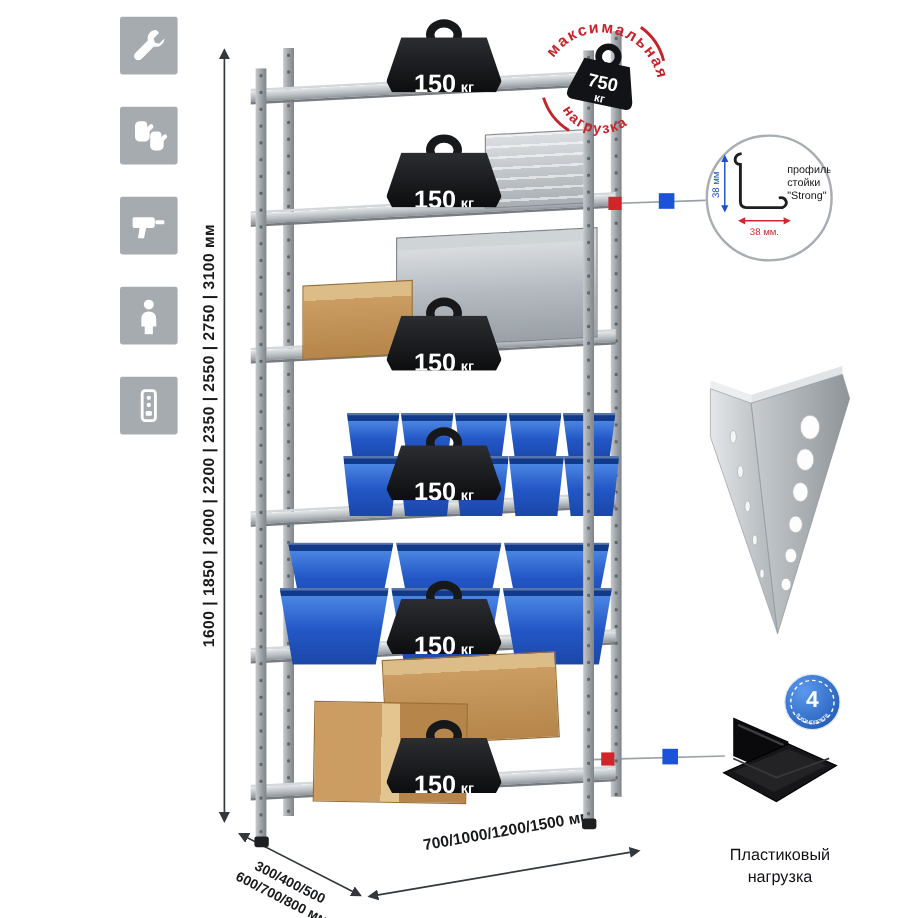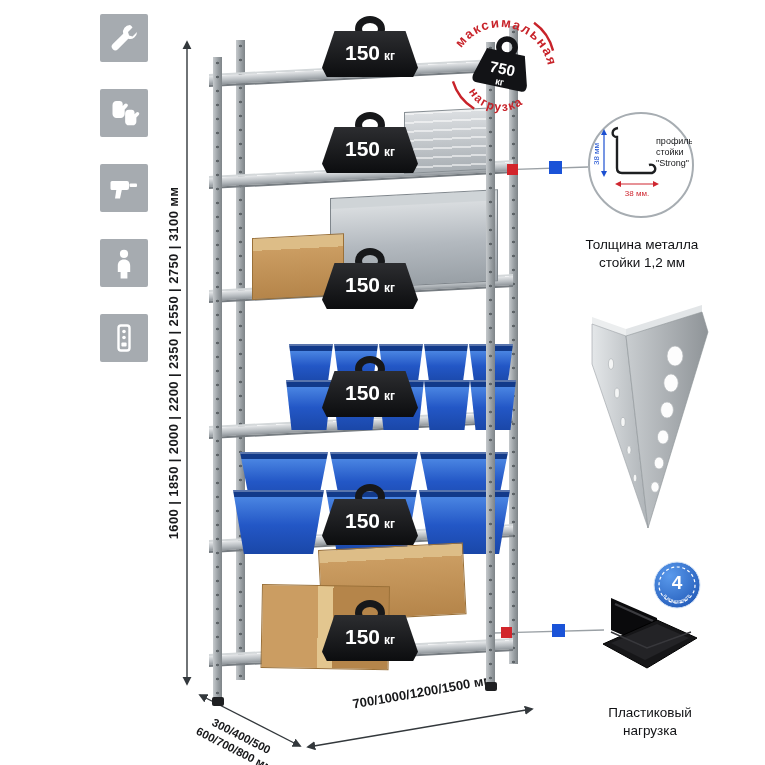--- a/index.html
+++ b/index.html
@@ -15,21 +15,21 @@
   
   .post{position:absolute;width:9px;background-image:radial-gradient(circle 1.4px at 4.5px 6px,#5e6468 1.2px,transparent 1.6px),linear-gradient(90deg,#c6cacd,#9aa0a4 55%,#7e8488);background-size:9px 14px,100% 100%;z-index:2}
   .post.front{z-index:6}
   .footblk{position:absolute;width:12px;height:9px;background:#1e1f21;border-radius:2px;z-index:6}
   .shelf{position:absolute;left:209px;width:304px;height:11px;background:linear-gradient(180deg,#e6e8ea,#b9bec2 55%,#8f959a);border-bottom:2px solid #767c81;box-shadow:0 -2px 0 #d4d8da;transform:skewY(-3deg);transform-origin:0 0;z-index:3}
   .item{position:absolute;transform:skewY(-3deg);transform-origin:0 0;z-index:4}
   .bin{position:absolute;z-index:4;clip-path:polygon(0 0,100% 0,88% 100%,12% 100%);background:linear-gradient(180deg,#123a8a 0 7px,#4a85e2 7px,#2357c6 55%,#1a47a8);box-shadow:inset 0 2px 0 rgba(255,255,255,.3)}
   .cardboard{background:linear-gradient(180deg,#ddbd87 0 12px,#cb9d62 12px,#b5854a);border:1px solid #9a7038}
   .weight{position:absolute;width:96px;height:62px;z-index:7;text-align:center}
   .weight .handle{position:absolute;left:33px;top:0;width:30px;height:26px;border:7px solid #17181a;border-radius:50%}
-  .weight .wbody{position:absolute;left:0;top:15px;width:96px;height:46px;background:linear-gradient(180deg,#2c2d30,#0c0d0f);clip-path:polygon(13% 0,87% 0,100% 80%,95% 100%,5% 100%,0 80%);display:flex;align-items:baseline;justify-content:center;gap:4px;color:#fff;padding-top:11px}
+  .weight .wbody{position:absolute;left:0;top:15px;width:96px;height:46px;background:linear-gradient(180deg,#2c2d30,#0c0d0f);clip-path:polygon(13% 0,87% 0,100% 80%,95% 100%,5% 100%,0 80%);display:flex;align-items:baseline;justify-content:center;gap:4px;color:#fff;padding-top:29px}
   .weight .val{font-size:21px;font-weight:700;line-height:1}
   .weight .unit{font-size:12px;font-weight:700}
 
   
   #stamp{position:absolute;left:443px;top:6px;width:120px;height:120px;transform:rotate(12deg);z-index:8}
 
   
   .mk{position:absolute;z-index:8}
   .mk.red{width:11px;height:11px;background:#d2252b}
   .mk.blue{width:13px;height:13px;background:#1a53d8}
@@ -224,24 +224,20 @@
         <line x1="28" y1="70" x2="66" y2="70"></line>
         <path d="M31 67 L25 70 L31 73 Z" fill="#cf2630" stroke="none"></path>
         <path d="M63 67 L69 70 L63 73 Z" fill="#cf2630" stroke="none"></path>
       </g>
       <text x="47" y="82" text-anchor="middle" font-size="8" fill="#cf2630">38 мм.</text>
       <text x="66" y="30" font-size="9" fill="#17181a">профиль</text>
       <text x="66" y="41" font-size="9" fill="#17181a">стойки</text>
       <text x="66" y="52" font-size="9" fill="#17181a">"Strong"</text>
     </svg>
   </div>
-  <div class="caption" style="left:572px;top:236px;width:140px">
-    <div>Толщина металла</div>
-    <div>стойки 1,2 мм</div>
-  </div>
 
   <svg id="anglePost" style="left:578px;top:298px" width="135" height="245" viewBox="0 0 135 245">
     <defs>
       <linearGradient id="gL" x1="0" y1="0" x2="1" y2="0">
         <stop offset="0" stop-color="#e4e7e9"></stop>
           <stop offset="1" stop-color="#aeb3b7"></stop>
       </linearGradient>
       <linearGradient id="gR" x1="0" y1="0" x2="1" y2="0">
         <stop offset="0" stop-color="#c9cdd0"></stop>
           <stop offset="1" stop-color="#8f9498"></stop>

